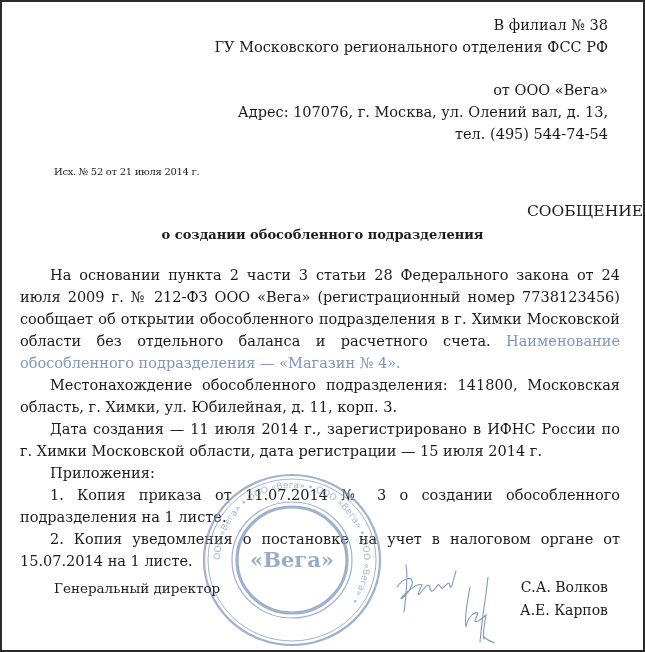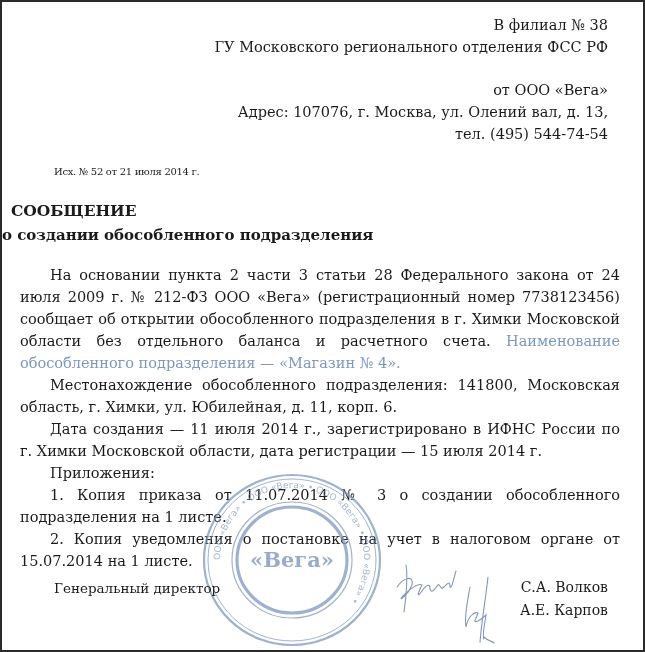--- a/index.html
+++ b/index.html
@@ -8,22 +8,22 @@
     position: absolute; left: 0; top: 0;
     width: 641px; height: 648px;
     border: 2px solid #2a2a2a;
     background: #ffffff;
     font-family: "DejaVu Serif", "Liberation Serif", serif;
     color: #1b1b1b;
   }
   .line { position: absolute; white-space: nowrap; font-size: 14.5px; line-height: 18px; }
   .right { right: 35px; text-align: right; }
   .ref { left: 52px; top: 161px; font-size: 10px; letter-spacing: -0.3px; }
-  .title { left: 9px; right: 0; text-align: left; top: 200px; font-weight: bold; font-size: 15.5px; }
-  .subtitle { left: 0; right: 0; top: 224px; font-weight: bold; font-size: 15px; }
+  .title { left: 16px; right: 0; text-align: right; top: 200px; font-weight: normal; font-size: 15.5px; }
+  .subtitle { left: 0; right: 0; text-align: center; top: 224px; font-weight: bold; font-size: 13px; }
   .body-text { position: absolute; left: 18px; width: 600px; font-size: 14.5px; line-height: 22px; }
   .body-text p { margin: 0; text-indent: 30px; text-align: justify; text-align-last: left; }
   .hl { color: #7e97bf; }
   .sig-block { position: absolute; left: 52px; font-size: 13.5px; }
   .sig-name { position: absolute; right: 35px; font-size: 14px; text-align: left; }
   .stamp { position: absolute; left: 188px; top: 468px; width: 205px; height: 180px; pointer-events: none; }
   .signature { position: absolute; left: 390px; top: 555px; width: 120px; height: 95px; pointer-events: none; }
 </style>
 </head>
 <body>
@@ -41,21 +41,21 @@
     <div class="line right" style="top:123px">тел. (495) 544-74-54</div>
   </div>
 
   <div class="line ref">Исх. № 52 от 21 июля 2014 г.</div>
 
   <div class="line title">СООБЩЕНИЕ</div>
   <div class="line subtitle">о создании обособленного подразделения</div>
 
   <div class="body-text" style="top:262px">
     <p><span>На основании пункта 2 части 3 статьи 28 Федерального закона от 24 июля 2009 г. № 212-ФЗ ООО «Вега» (регистрационный номер 7738123456) сообщает об открытии обособленного подразделения в г. Химки Московской области без отдельного баланса и расчетного счета.</span> <span class="hl">Наименование обособленного подразделения — «Магазин № 4».</span></p>
-    <p>Местонахождение обособленного подразделения: 141800, Московская область, г. Химки, ул. Юбилейная, д. 11, корп. 6.</p>
+    <p>Местонахождение обособленного подразделения: 141800, Московская область, г. Химки, ул. Юбилейная, д. 11, корп. 3.</p>
     <p>Дата создания — 11 июля 2014 г., зарегистрировано в ИФНС России по г. Химки Московской области, дата регистрации — 15 июля 2014 г.</p>
     <p>Приложения:</p>
     <p>1. Копия приказа от 11.07.2014 № 3 о создании обособленного подразделения на 1 листе.</p>
     <p>2. Копия уведомления о постановке на учет в налоговом органе от 15.07.2014 на 1 листе.</p>
   </div>
 
   <svg class="stamp" viewBox="0 0 205 180">
     <defs>
       <path id="ringPath" d="M 102 90 m -72 0 a 72 72 0 1 1 144 0 a 72 72 0 1 1 -144 0"></path>
     </defs>

